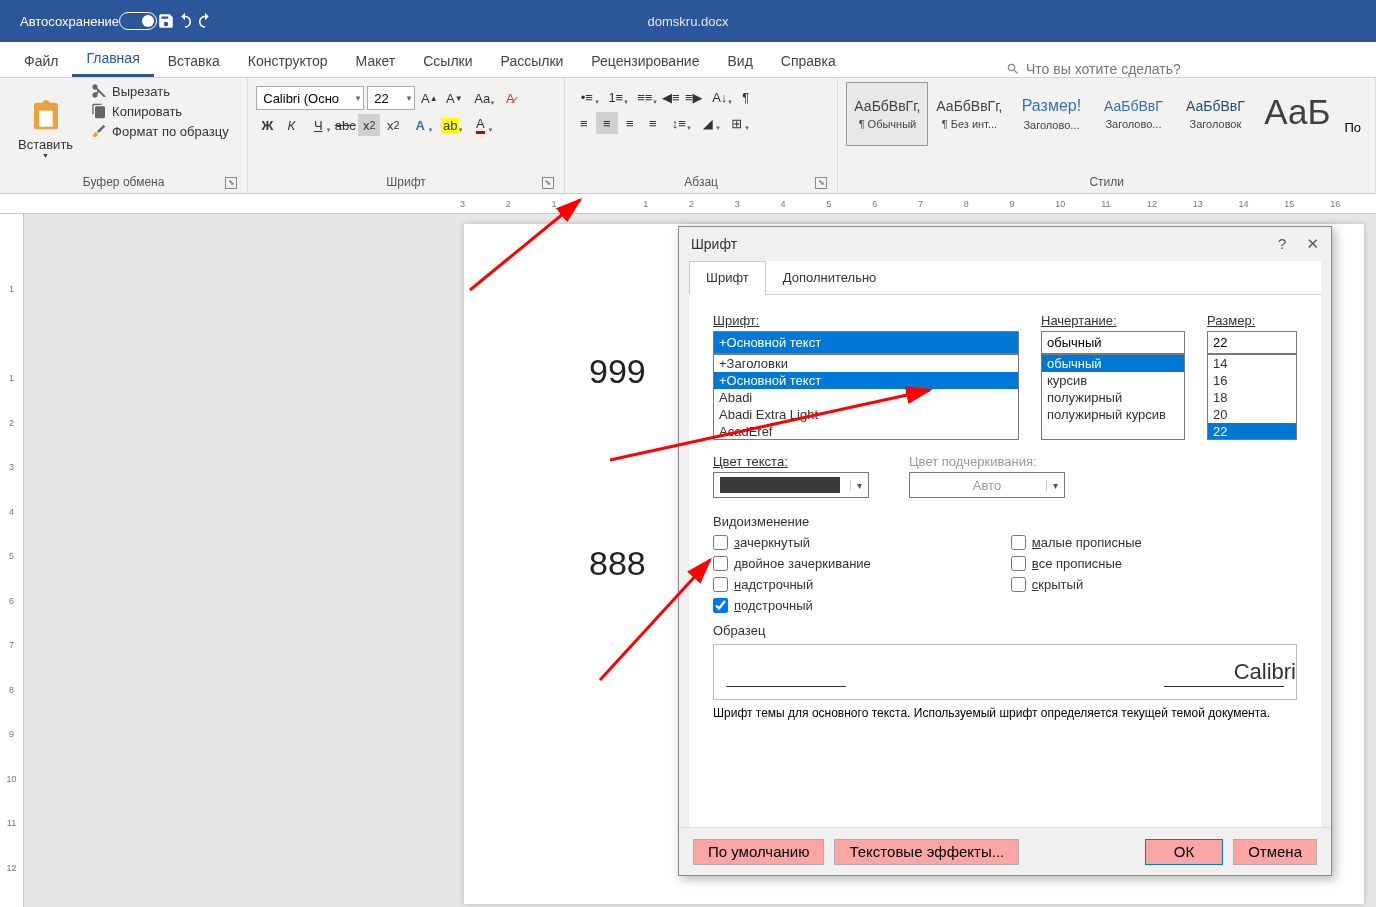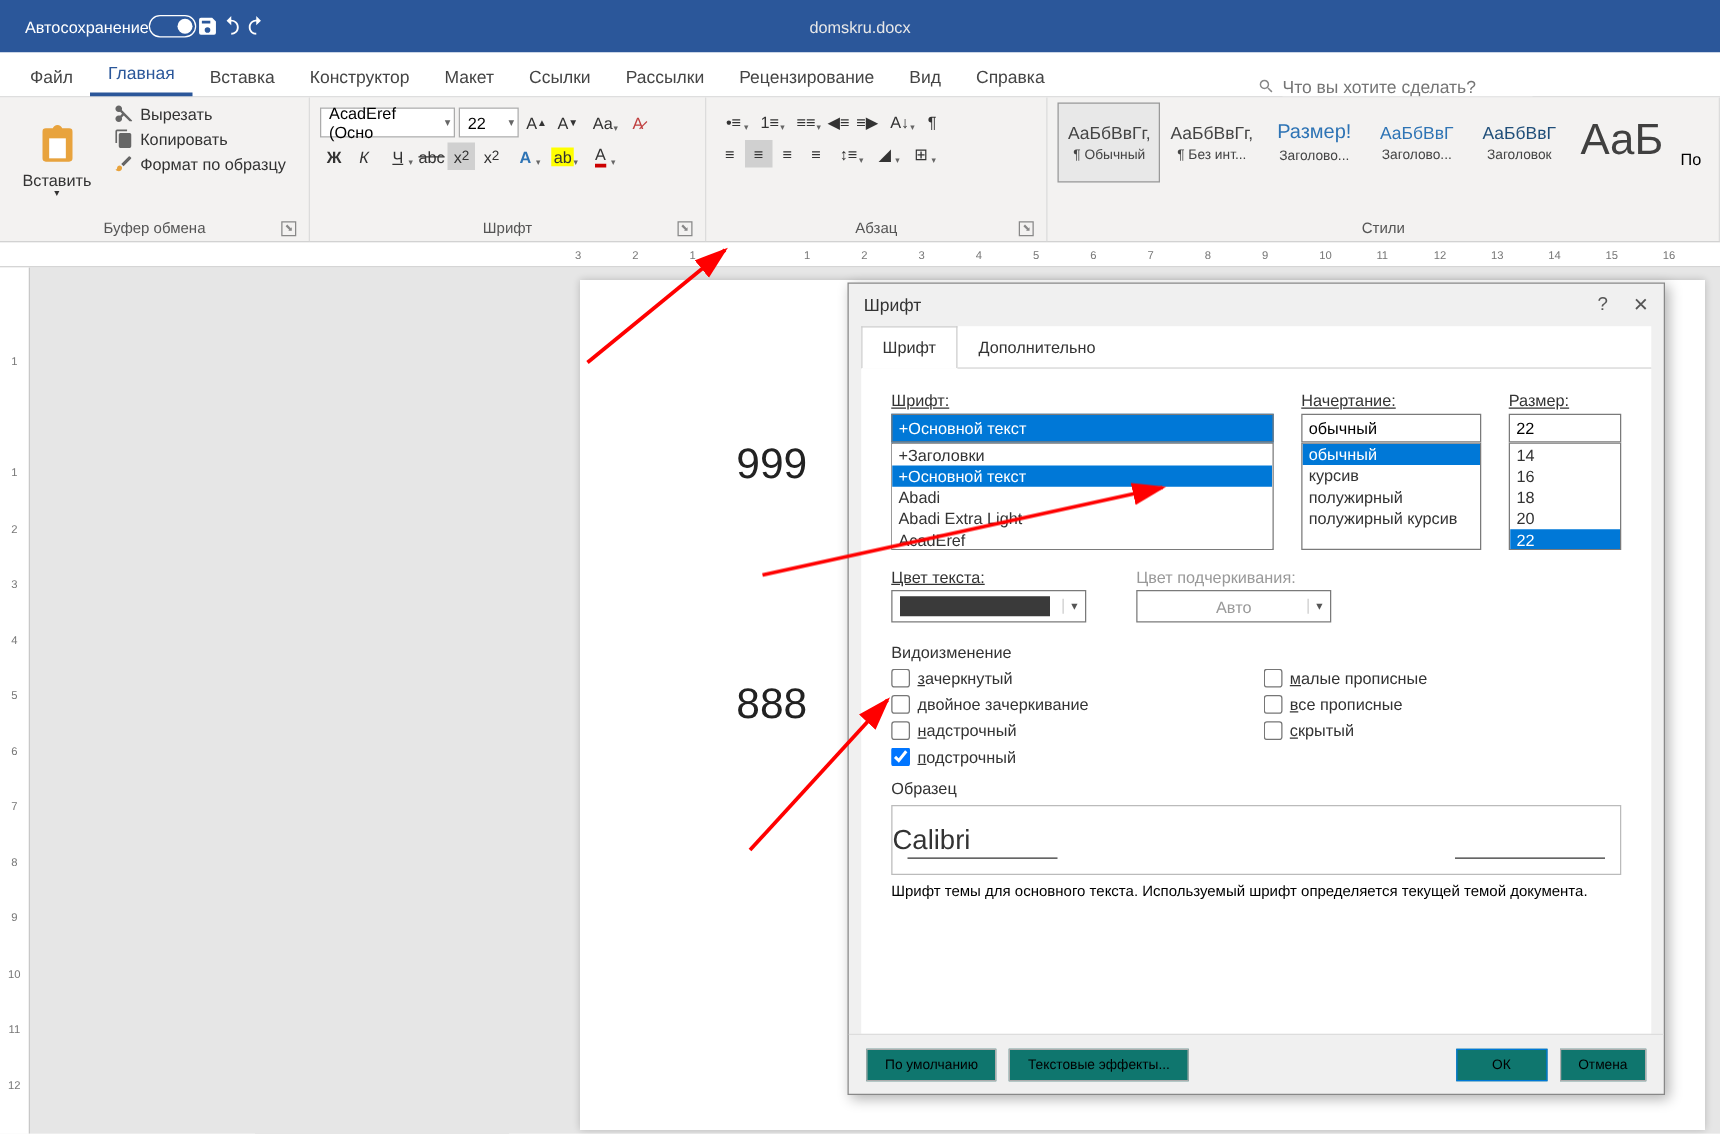--- a/index.html
+++ b/index.html
@@ -83,27 +83,27 @@
 .dd.color { width: 156px; }
 .dd.color .sw { width: 120px; height: 16px; background: #3a3a3a; }
 .dd.ul { width: 156px; }
 .dd.ulc { width: 156px; color: #999; }
 fieldset { border: none; margin-bottom: 10px; }
 fieldset .legend { font-size: 13px; color: #333; margin-bottom: 6px; }
 .effects { display: flex; gap: 140px; }
 .effects-col { display: flex; flex-direction: column; gap: 6px; }
 .chk { display: flex; align-items: center; gap: 6px; font-size: 13px; }
 .chk input { width: 15px; height: 15px; }
-.sample-box { border: 1px solid #bbb; height: 56px; display: flex; align-items: center; justify-content: flex-start; font-size: 22px; position: relative; margin-top: 4px; }
+.sample-box { border: 1px solid #bbb; height: 56px; display: flex; align-items: center; justify-content: flex-end; font-size: 22px; position: relative; margin-top: 4px; }
 .sample-box .line { position: absolute; bottom: 12px; width: 120px; height: 1px; background: #333; }
 .sample-box .line.l { left: 12px; }
 .sample-box .line.r { right: 12px; }
 .desc { font-size: 12px; color: #000000; margin-top: 6px; }
 .dlg-foot { height: 48px; border-top: 1px solid #ddd; display: flex; align-items: center; padding: 0 14px; gap: 10px; }
-.dlg-foot button { height: 26px; padding: 0 14px; font-size: 11px; border: 1px solid #adadad; background: #0f766e; }
+.dlg-foot button { height: 26px; padding: 0 14px; font-size: 15px; border: 1px solid #adadad; background: #fca5a5; }
 .dlg-foot button.ok { border: 1px solid #0078d7; padding: 0 28px; }
 .dlg-foot .sp { flex: 1; }
 
 
 .arrow { position: absolute; pointer-events: none; }
 </style>
 </head>
 <body>
 
 <div class="titlebar">
@@ -174,21 +174,21 @@
             <span>Формат по образцу</span>
           </div>
       </div>
     </div>
     <div class="group-label"><span>Буфер обмена</span><span class="launcher">⬊</span></div>
   </div>
 
   <div class="group" style="width:324px">
     <div class="group-body" style="flex-direction:column; padding-top:4px">
       <div class="font-row1">
-        <div class="combo" style="width:108px">AcadEref (Осно</div>
+        <div class="combo" style="width:108px">Calibri (Осно</div>
         <div class="combo" style="width:48px">22</div>
         <div class="rb">A<sup style="font-size:8px">▲</sup></div>
         <div class="rb">A<sup style="font-size:8px">▼</sup></div>
         <div class="rb split">Aa</div>
         <div class="rb" style="color:#c04040">A̷</div>
       </div>
       <div class="font-row2">
         <div class="rb">
             <b>Ж</b>
           </div>

